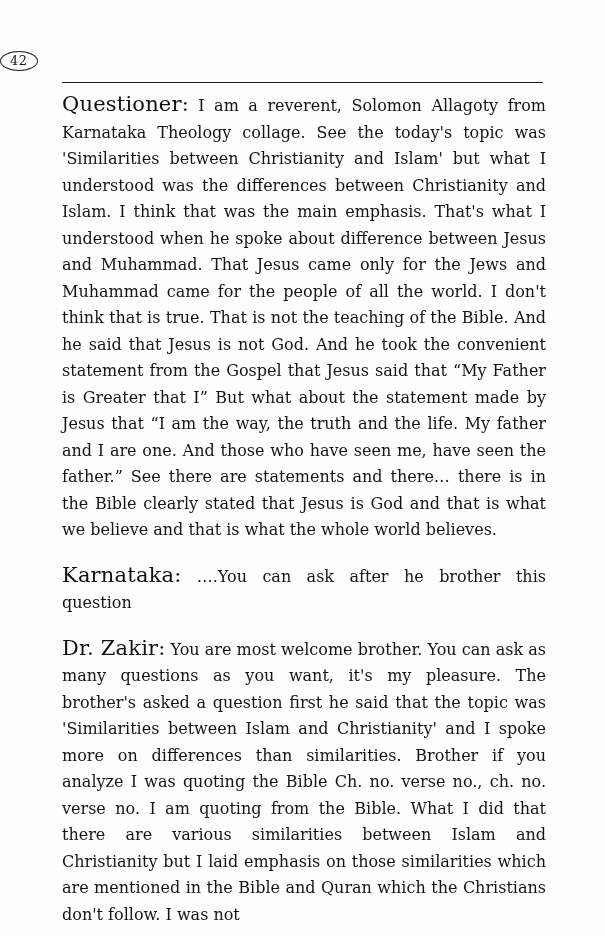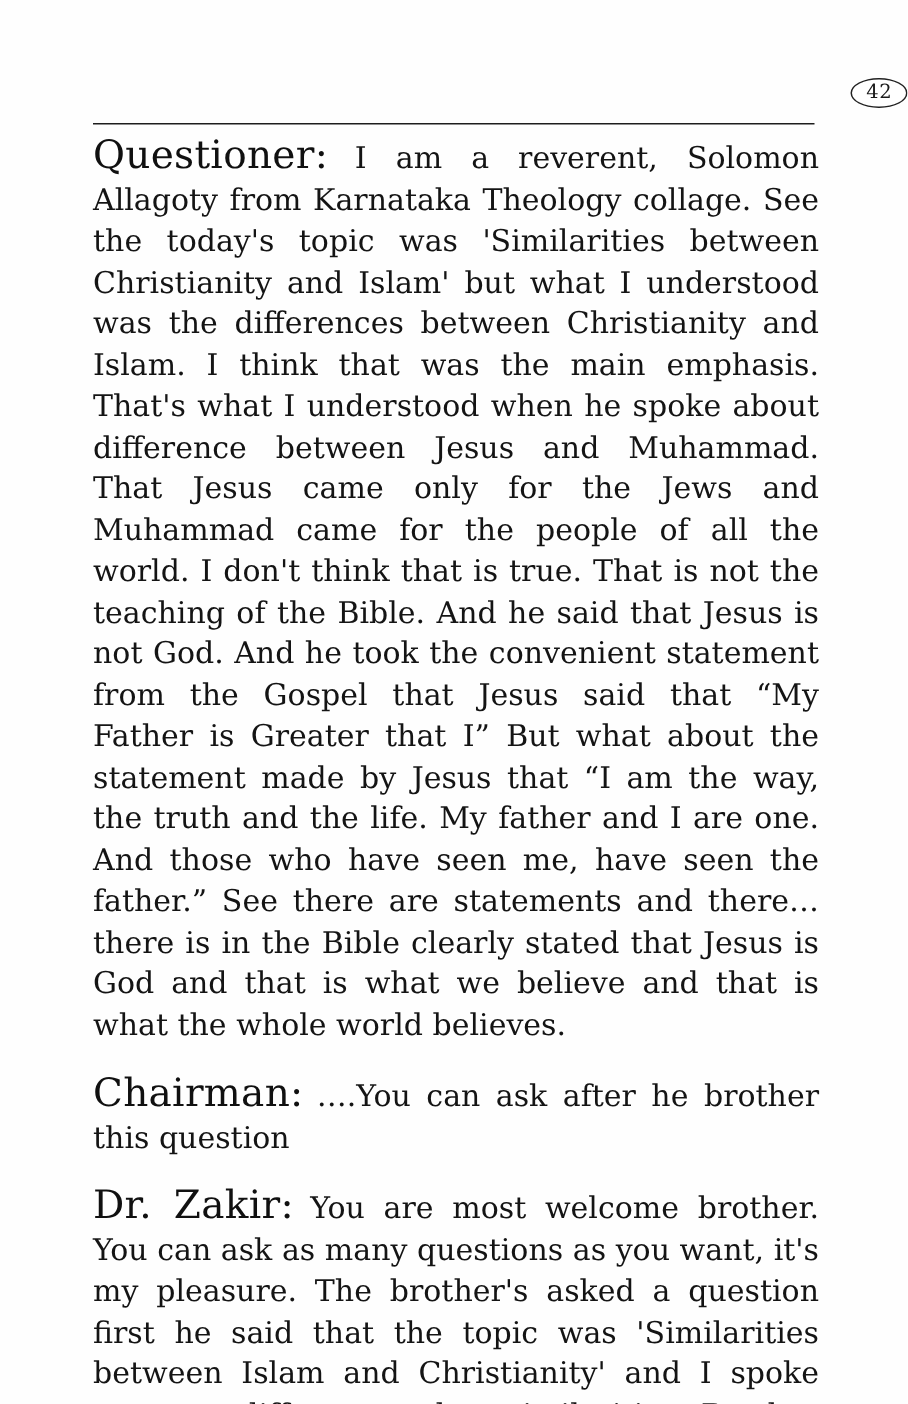--- a/index.html
+++ b/index.html
@@ -21,21 +21,21 @@
     top: 0;
     width: 605px;
     height: 936px;
     background: #fefefe;
   }
   .page-number-wrap {
     position: absolute;
     left: 0;
     top: 50px;
     width: 605px;
-    text-align: right;
+    text-align: left;
     height: 26px;
   }
   .page-number {
     display: inline-block;
     border: 1.2px solid #222;
     border-radius: 50%;
     padding: 2px 9px 3px 9px;
     font-size: 13px;
     font-family: "DejaVu Serif", serif;
     line-height: 1;
@@ -62,44 +62,44 @@
     font-size: 15.2px;
     line-height: 25.5px;
     font-family: "DejaVu Serif", serif;
     color: #141414;
     hyphens: none;
   }
   p.para + p.para {
     margin-top: 19px;
   }
   .speaker {
-    font-size: 26px;
+    font-size: 21px;
     font-family: "DejaVu Serif", serif;
     letter-spacing: 0.2px;
     color: #101010;
   }
   .body-after-speaker {
-    font-size: 20px;
+    font-size: 16px;
   }
 </style>
 </head>
 <body>
 
 <div class="page">
 
   <div class="page-number-wrap">
     <span class="page-number">42</span>
   </div>
 
   <div class="rule"></div>
 
   <div class="content">
 
 
     <p class="para"><span class="speaker">Questioner:</span> <span class="body-after-speaker">I am a reverent, Solomon Allagoty from Karnataka Theology collage. See the today's topic was 'Similarities between Christianity and Islam' but what I understood was the differences between Christianity and Islam. I think that was the main emphasis. That's what I understood when he spoke about difference between Jesus and Muhammad. That Jesus came only for the Jews and Muhammad came for the people of all the world. I don't think that is true. That is not the teaching of the Bible. And he said that Jesus is not God. And he took the convenient statement from the Gospel that Jesus said that “My Father is Greater that I” But what about the statement made by Jesus that “I am the way, the truth and the life. My father and I are one. And those who have seen me, have seen the father.” See there are statements and there… there is in the Bible clearly stated that Jesus is God and that is what we believe and that is what the whole world believes.</span></p>
 
-    <p class="para"><span class="speaker">Chairman:</span> <span class="body-after-speaker">….You can ask after he brother this question</span></p>
+    <p class="para"><span class="speaker">Karnataka:</span> <span class="body-after-speaker">….You can ask after he brother this question</span></p>
 
 
     <p class="para"><span class="speaker">Dr. Zakir:</span> <span class="body-after-speaker">You are most welcome brother. You can ask as many questions as you want, it's my pleasure. The brother's asked a question first he said that the topic was 'Similarities between Islam and Christianity' and I spoke more on differences than similarities. Brother if you analyze I was quoting the Bible Ch. no. verse no., ch. no. verse no. I am quoting from the Bible. What I did that there are various similarities between Islam and Christianity but I laid emphasis on those similarities which are mentioned in the Bible and Quran which the Christians don't follow. I was not</span></p>
 
   </div>
 </div>
 
 </body></html>

